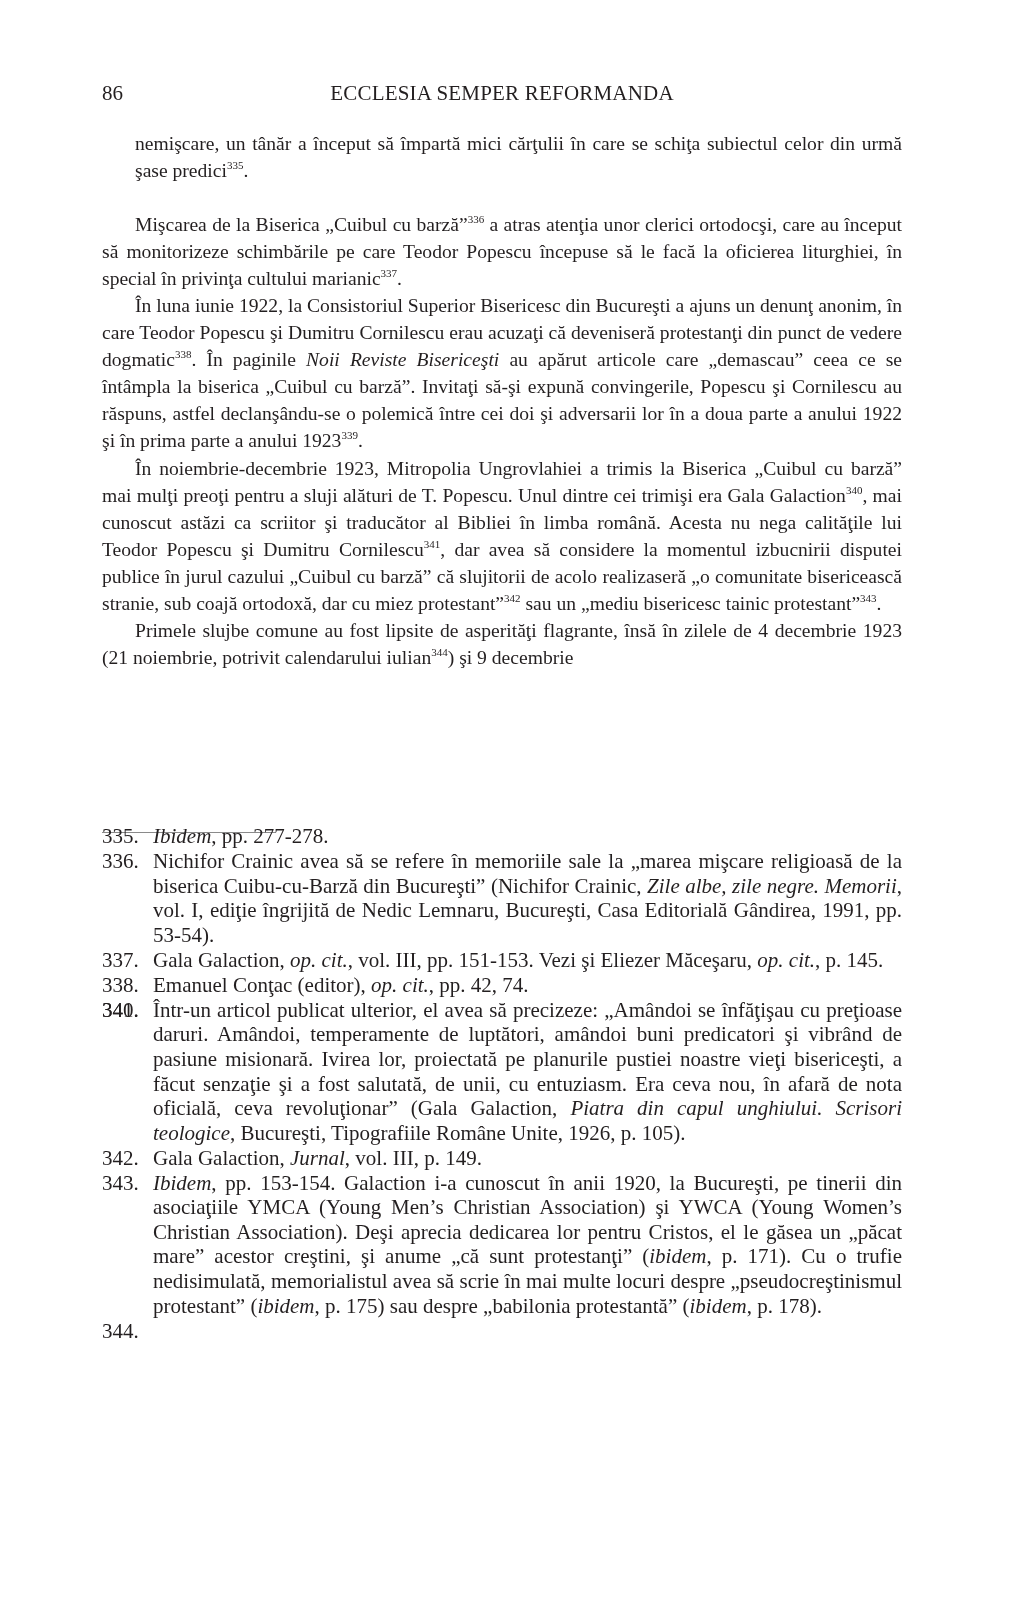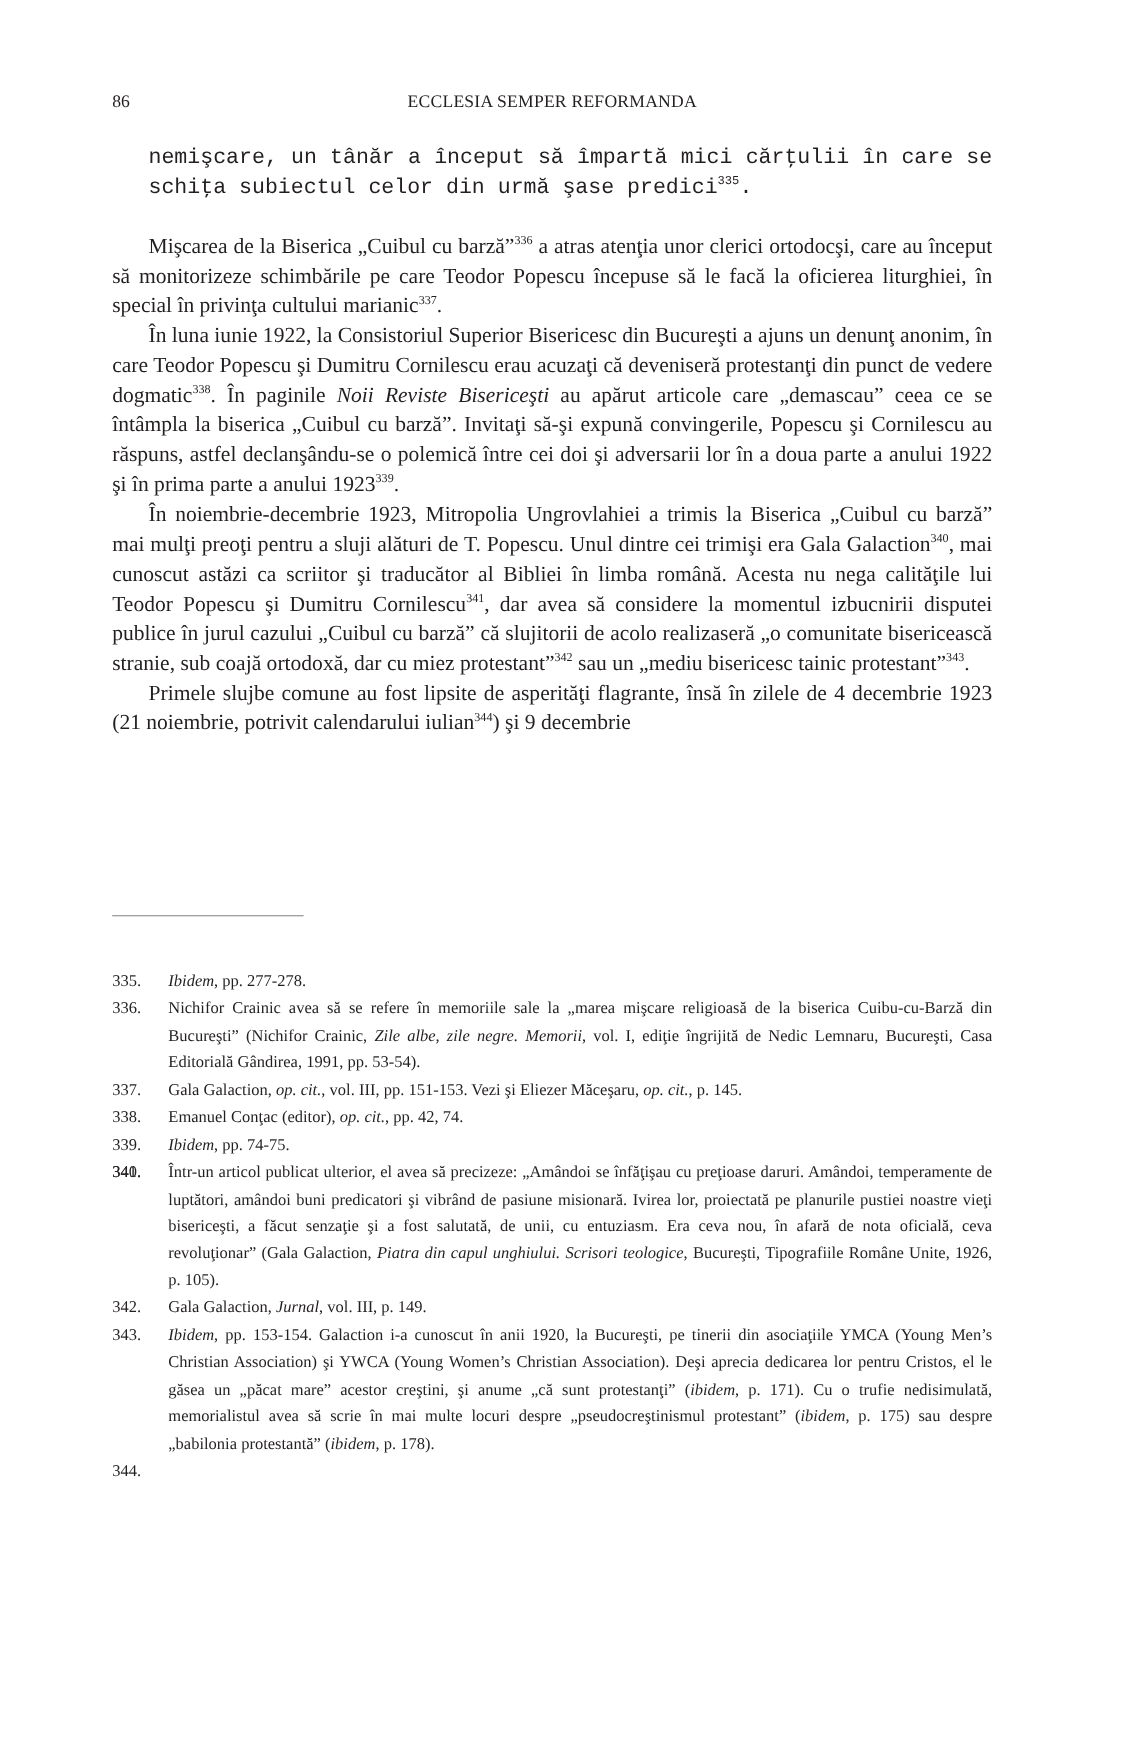--- a/index.html
+++ b/index.html
@@ -14,21 +14,21 @@
       overflow: hidden;
       color: #231f20;
       font-family: "Liberation Serif", "DejaVu Serif", serif;
     }
     .page-header {
       position: absolute;
       top: 80px;
       left: 102px;
       width: 800px;
       height: 26px;
-      font-size: 16px;
+      font-size: 21px;
       line-height: 26px;
     }
     .page-number {
       position: absolute;
       left: 0;
       top: 0;
     }
     .running-title {
       position: absolute;
       left: 0;
@@ -45,21 +45,20 @@
       line-height: 27.05px;
       text-align: justify;
     }
     .body-text p {
       margin: 0;
       text-indent: 33px;
     }
     .body-text p.cont {
       text-indent: 0;
       padding-left: 33px;
-      font-family: Liberation Mono, monospace;
     }
     .body-text p.gap-after {
       margin-bottom: 27px;
     }
     sup {
       font-size: 11px;
       line-height: 0;
       vertical-align: 0;
       position: relative;
       top: -8px;
@@ -67,24 +66,24 @@
     .footnote-rule {
       position: absolute;
       top: 832px;
       left: 102px;
       width: 174px;
       height: 0;
       border-top: 1px solid #8a8a8a;
     }
     .footnotes {
       position: absolute;
-      top: 880px;
+      top: 824px;
       left: 102px;
       width: 800px;
-      font-size: 15px;
+      font-size: 21px;
       line-height: 24.6px;
     }
     .fn {
       position: relative;
       padding-left: 51px;
       margin-bottom: 0.4px;
       text-align: justify;
     }
     .fn-num {
       position: absolute;
@@ -109,19 +108,18 @@
   <p>Primele slujbe comune au fost lipsite de asperităţi flagrante, însă în zilele de 4 decembrie 1923 (21 noiembrie, potrivit calendarului iulian<sup>344</sup>) şi 9 decembrie</p>
 </main>
 
 <div class="footnote-rule"></div>
 
 <section class="footnotes">
   <div class="fn"><span class="fn-num">335.</span><span class="fn-text"><i>Ibidem</i>, pp. 277-278.</span></div>
   <div class="fn"><span class="fn-num">336.</span><span class="fn-text">Nichifor Crainic avea să se refere în memoriile sale la „marea mişcare religioasă de la biserica Cuibu-cu-Barză din Bucureşti” (Nichifor Crainic, <i>Zile albe, zile negre. Memorii</i>, vol. I, ediţie îngrijită de Nedic Lemnaru, Bucureşti, Casa Editorială Gândirea, 1991, pp. 53-54).</span></div>
   <div class="fn"><span class="fn-num">337.</span><span class="fn-text">Gala Galaction, <i>op. cit.</i>, vol. III, pp. 151-153. Vezi şi Eliezer Măceşaru, <i>op. cit.</i>, p. 145.</span></div>
   <div class="fn"><span class="fn-num">338.</span><span class="fn-text">Emanuel Conţac (editor), <i>op. cit.</i>, pp. 42, 74.</span></div>
-  <div class="fn"><span class="fn-num">339.</span><span class="fn-text"><i>Ibidem</i>, pp. 74-75.</span></div>
   <div class="fn"><span class="fn-num">340.</span></div>
   <div class="fn"><span class="fn-num">341.</span><span class="fn-text">Într-un articol publicat ulterior, el avea să precizeze: „Amândoi se înfăţişau cu preţioase daruri. Amândoi, temperamente de luptători, amândoi buni predicatori şi vibrând de pasiune misionară. Ivirea lor, proiectată pe planurile pustiei noastre vieţi bisericeşti, a făcut senzaţie şi a fost salutată, de unii, cu entuziasm. Era ceva nou, în afară de nota oficială, ceva revoluţionar” (Gala Galaction, <i>Piatra din capul unghiului. Scrisori teologice</i>, Bucureşti, Tipografiile Române Unite, 1926, p. 105).</span></div>
   <div class="fn"><span class="fn-num">342.</span><span class="fn-text">Gala Galaction, <i>Jurnal</i>, vol. III, p. 149.</span></div>
   <div class="fn"><span class="fn-num">343.</span><span class="fn-text"><i>Ibidem</i>, pp. 153-154. Galaction i-a cunoscut în anii 1920, la Bucureşti, pe tinerii din asociaţiile YMCA (Young Men’s Christian Association) şi YWCA (Young Women’s Christian Association). Deşi aprecia dedicarea lor pentru Cristos, el le găsea un „păcat mare” acestor creştini, şi anume „că sunt protestanţi” (<i>ibidem</i>, p. 171). Cu o trufie nedisimulată, memorialistul avea să scrie în mai multe locuri despre „pseudocreşti­nismul protestant” (<i>ibidem</i>, p. 175) sau despre „babilonia protestantă” (<i>ibidem</i>, p. 178).</span></div>
   <div class="fn"><span class="fn-num">344.</span></div>
 </section>
 
 </body></html>

